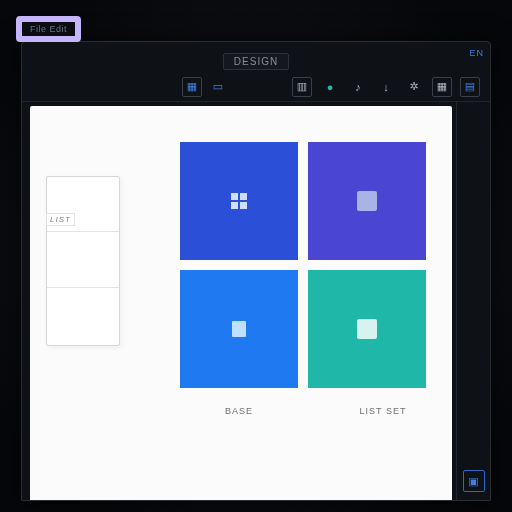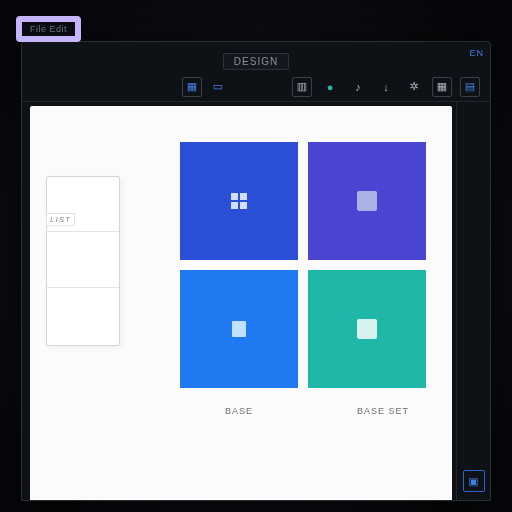--- a/index.html
+++ b/index.html
@@ -181,21 +181,21 @@
           </svg>
         </span>
       </div>
       <div class="tile t4">
         <span class="inner"></span>
       </div>
     </div>
 
     <div class="captions">
       <span>BASE</span>
-      <span>BASE SET</span>
+      <span>LIST SET</span>
     </div>
 
   </div>
 
   <div class="right-rail">
     <div class="end">
       <div class="tbtn" title="collapse">▣</div>
     </div>
   </div>
 

